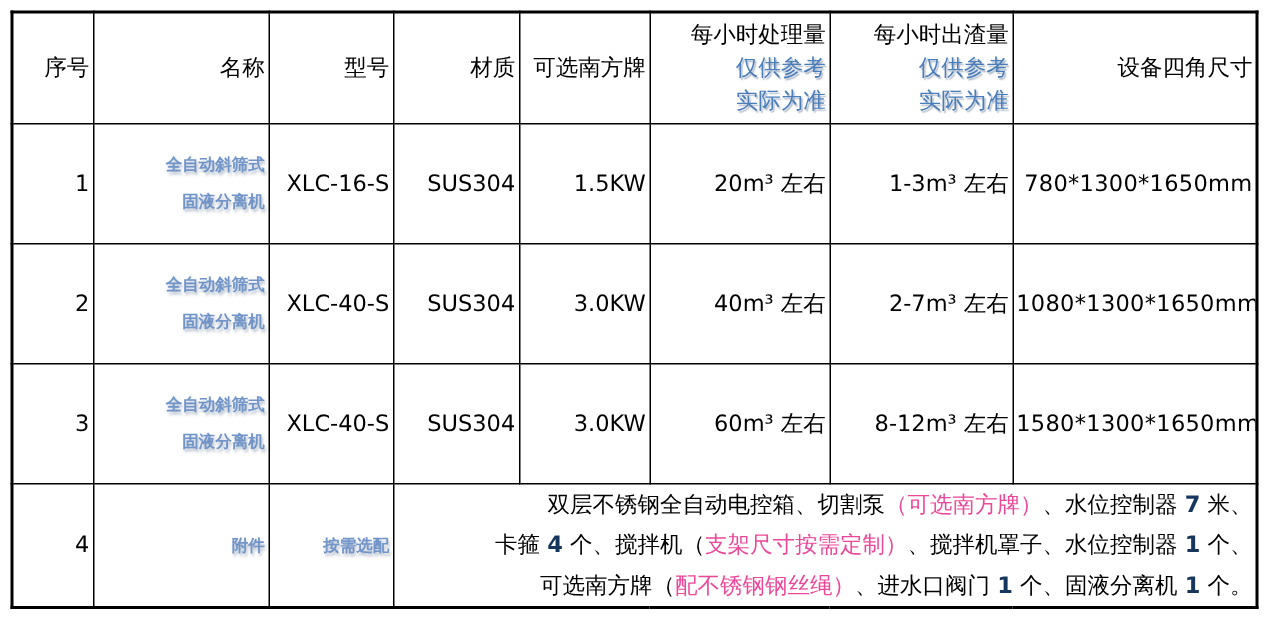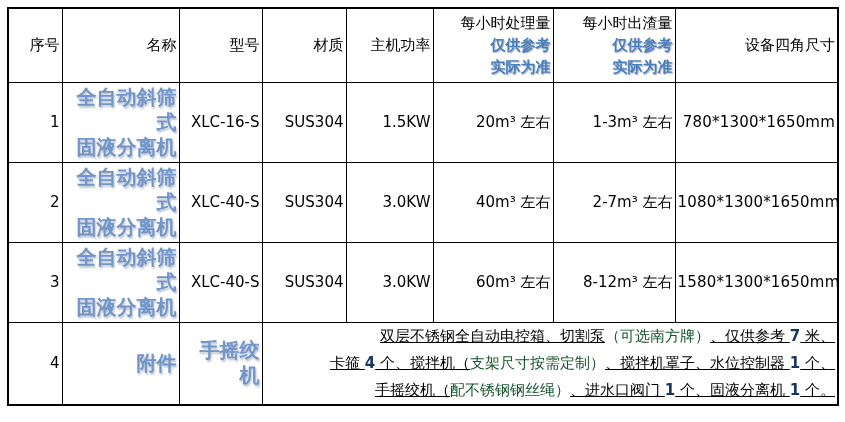--- a/index.html
+++ b/index.html
@@ -28,41 +28,41 @@
     font-weight: normal;
     font-size: 15px;
     overflow: hidden;
   }
   thead tr { height: 74px; }
   tbody tr { height: 80px; }
 
   .hdr-title { line-height: 22px; color: #000; }
   .hdr-note {
     color: #4a7ebb;
-    font-weight: bold;
+    font-weight: normal;
     line-height: 22px;
     text-shadow: 1px 1px 1px #aab4c4;
   }
   .blue-name {
     color: #7295c9;
     font-weight: bold;
-    font-size: 20px;
+    font-size: 11px;
     line-height: 25px;
     text-shadow: 1px 2px 2px #b9c2cf;
   }
   .plain-cell { font-size: 16px; }
   .dim-cell { font-size: 15.5px; letter-spacing: 0.2px; }
   .desc {
     text-align: center;
     font-size: 15px;
     line-height: 27px;
     padding: 0 6px;
   }
-  .seg-k { color: #000000; text-decoration: underline; }
-  .seg-r { color: #14532d; }
+  .seg-k { color: #000000; }
+  .seg-r { color: #ec4899; }
   .seg-n { color: #17365d; font-weight: bold; }
 </style>
 </head>
 <body>
 
 <div class="wrap">
   <table class="spec">
     <colgroup id="cols">
         <col style="width: 54px;">
         <col style="width: 117px;">
@@ -81,21 +81,21 @@
           <th>
             <div class="hdr-title">名称</div>
           </th>
           <th>
             <div class="hdr-title">型号</div>
           </th>
           <th>
             <div class="hdr-title">材质</div>
           </th>
           <th>
-            <div class="hdr-title">主机功率</div>
+            <div class="hdr-title">可选南方牌</div>
           </th>
           <th>
             <div class="hdr-title">每小时处理量</div>
             <div class="hdr-note">仅供参考</div>
             <div class="hdr-note">实际为准</div>
           </th>
           <th>
             <div class="hdr-title">每小时出渣量</div>
             <div class="hdr-note">仅供参考</div>
             <div class="hdr-note">实际为准</div>
@@ -144,23 +144,23 @@
           <td class="plain-cell">60m³ 左右</td>
           <td class="plain-cell">8-12m³ 左右</td>
           <td class="dim-cell">1580*1300*1650mm</td>
         </tr>
         <tr>
           <td class="plain-cell">4</td>
           <td>
             <div class="blue-name">附件</div>
           </td>
           <td>
-            <div class="blue-name">手摇绞机</div>
+            <div class="blue-name">按需选配</div>
           </td>
           <td class="desc" colspan="5">
-            <div><span class="seg-k">双层不锈钢全自动电控箱、切割泵</span><span class="seg-r">（可选南方牌）</span><span class="seg-k">、仅供参考 </span><span class="seg-n">7</span><span class="seg-k"> 米、</span></div>
+            <div><span class="seg-k">双层不锈钢全自动电控箱、切割泵</span><span class="seg-r">（可选南方牌）</span><span class="seg-k">、水位控制器 </span><span class="seg-n">7</span><span class="seg-k"> 米、</span></div>
             <div><span class="seg-k">卡箍 </span><span class="seg-n">4</span><span class="seg-k"> 个、搅拌机（</span><span class="seg-r">支架尺寸按需定制）</span><span class="seg-k">、搅拌机罩子、水位控制器 </span><span class="seg-n">1</span><span class="seg-k"> 个、</span></div>
-            <div><span class="seg-k">手摇绞机（</span><span class="seg-r">配不锈钢钢丝绳）</span><span class="seg-k">、进水口阀门 </span><span class="seg-n">1</span><span class="seg-k"> 个、固液分离机 </span><span class="seg-n">1</span><span class="seg-k"> 个。</span></div>
+            <div><span class="seg-k">可选南方牌（</span><span class="seg-r">配不锈钢钢丝绳）</span><span class="seg-k">、进水口阀门 </span><span class="seg-n">1</span><span class="seg-k"> 个、固液分离机 </span><span class="seg-n">1</span><span class="seg-k"> 个。</span></div>
           </td>
         </tr>
       </tbody>
   </table>
 </div>
 
 </body></html>

